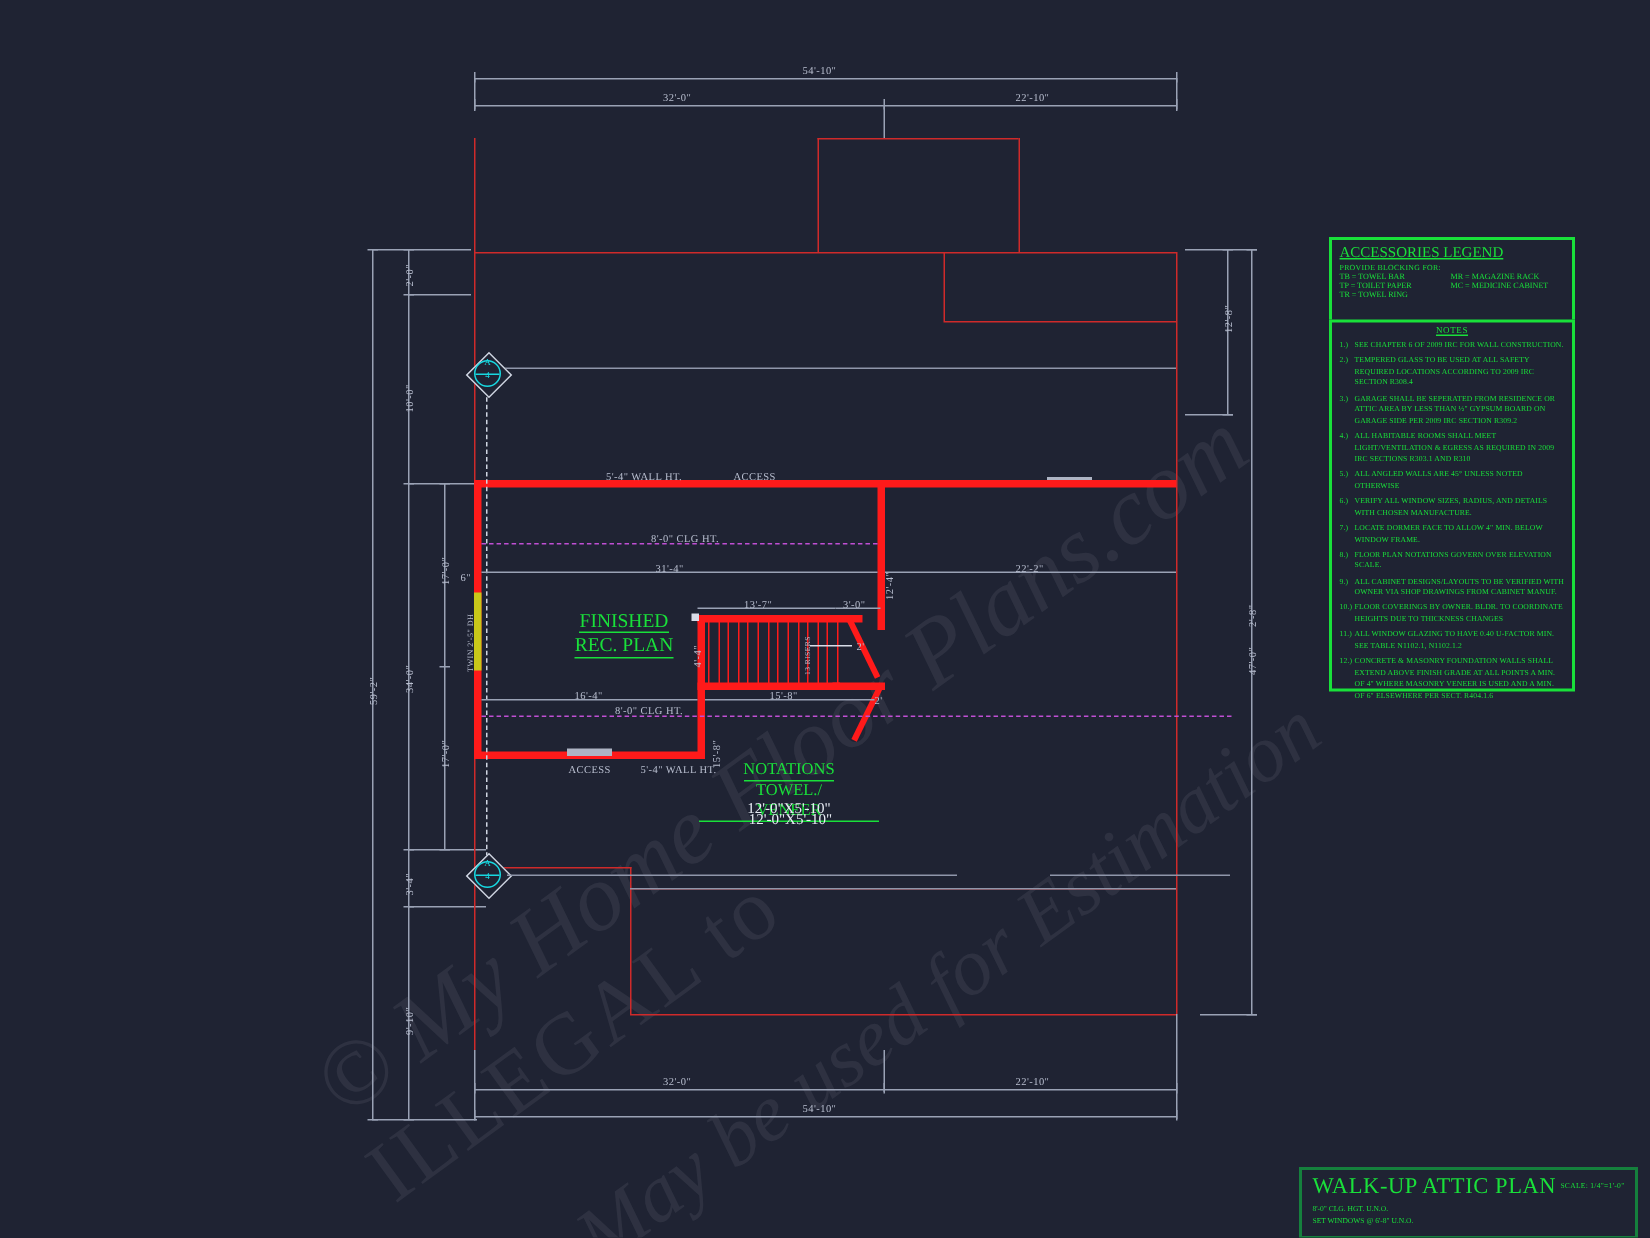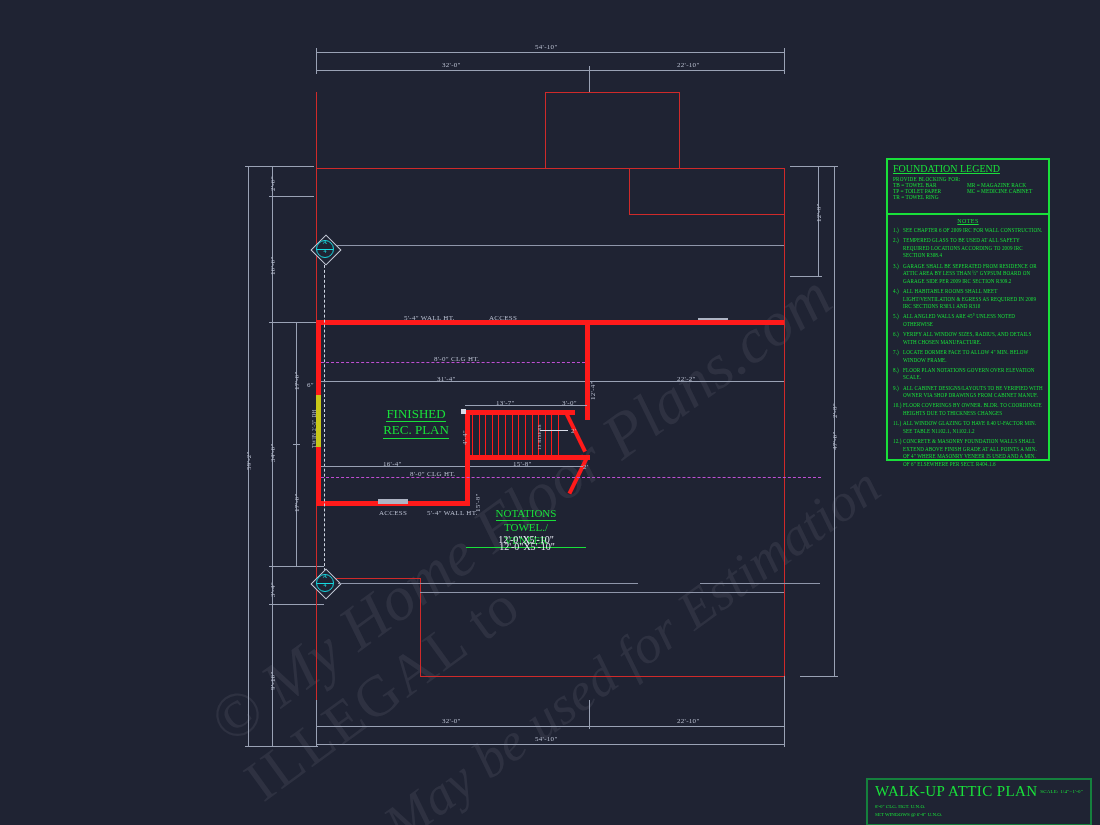--- a/index.html
+++ b/index.html
@@ -314,21 +314,21 @@
     <div class="bar"></div>
     <div class="lbl">
       <div>A</div>
       <div>4</div>
     </div>
   </div>
   <div class="gline" style="left:338px;top:583px;width:300px;height:1px;"></div>
   <div class="gline" style="left:700px;top:583px;width:120px;height:1px;"></div>
 
   <div class="panel" style="left:886px;top:158px;width:150px;height:50px;padding:3px 5px;">
-    <div class="legendhead">FOUNDATION LEGEND</div>
+    <div class="legendhead">ACCESSORIES LEGEND</div>
     <div class="legsub" style="margin-top:2px;">PROVIDE BLOCKING FOR:</div>
     <div class="legrow">
       <span>TB = TOWEL BAR</span>
       <span>MR = MAGAZINE RACK</span>
     </div>
     <div class="legrow">
       <span>TP = TOILET PAPER</span>
       <span>MC = MEDICINE CABINET</span>
     </div>
     <div class="legrow">

